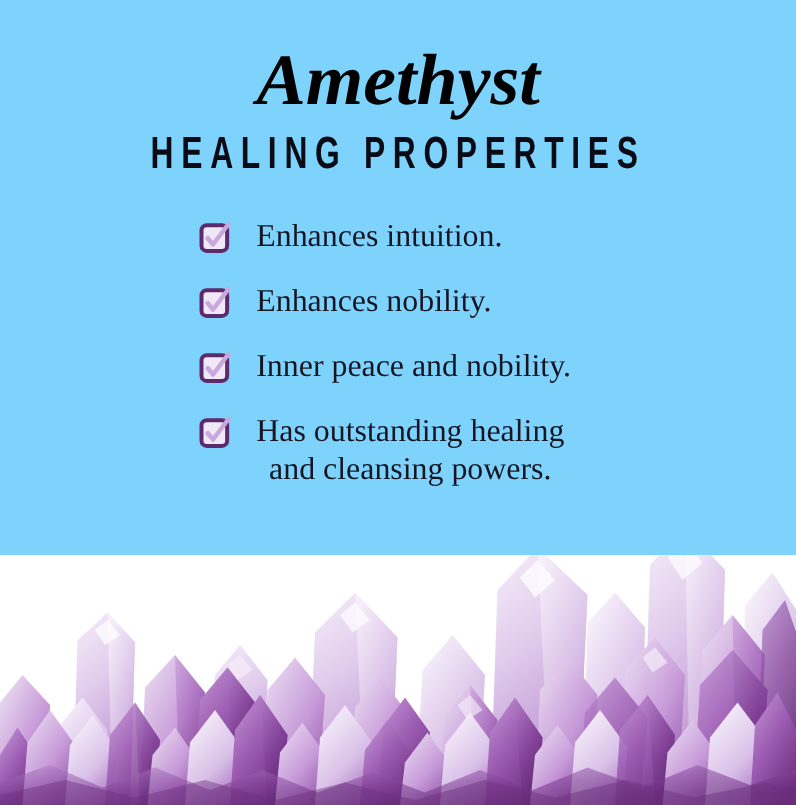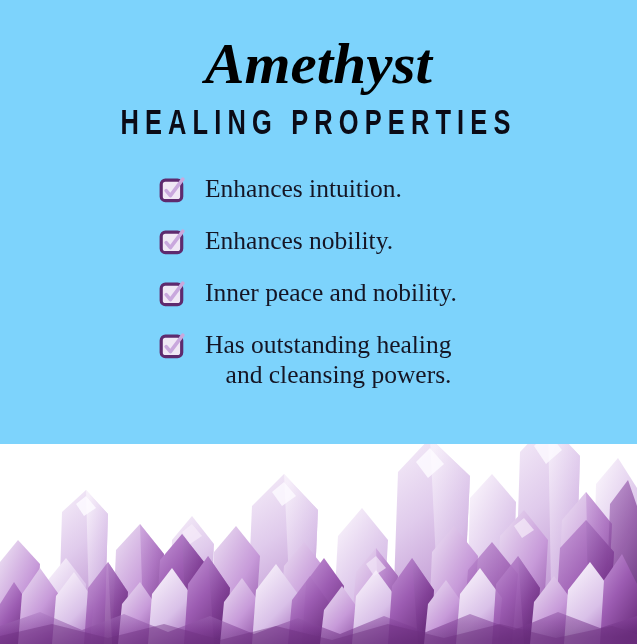--- a/index.html
+++ b/index.html
@@ -78,21 +78,21 @@
   .checkbox-icon svg { display: block; }
 
   .benefit-text {
     font-family: "Liberation Serif", "DejaVu Serif", serif;
     font-size: 25.5px;
     line-height: 30px;
     color: #151524;
     white-space: pre-line;
   }
   .benefit-text.two-line {
-    text-align: right;
+    text-align: center;
   }
 
   
   .crystal-band {
     position: absolute;
     left: 0;
     bottom: 0;
     width: 637px;
     height: 200px;
     overflow: hidden;

